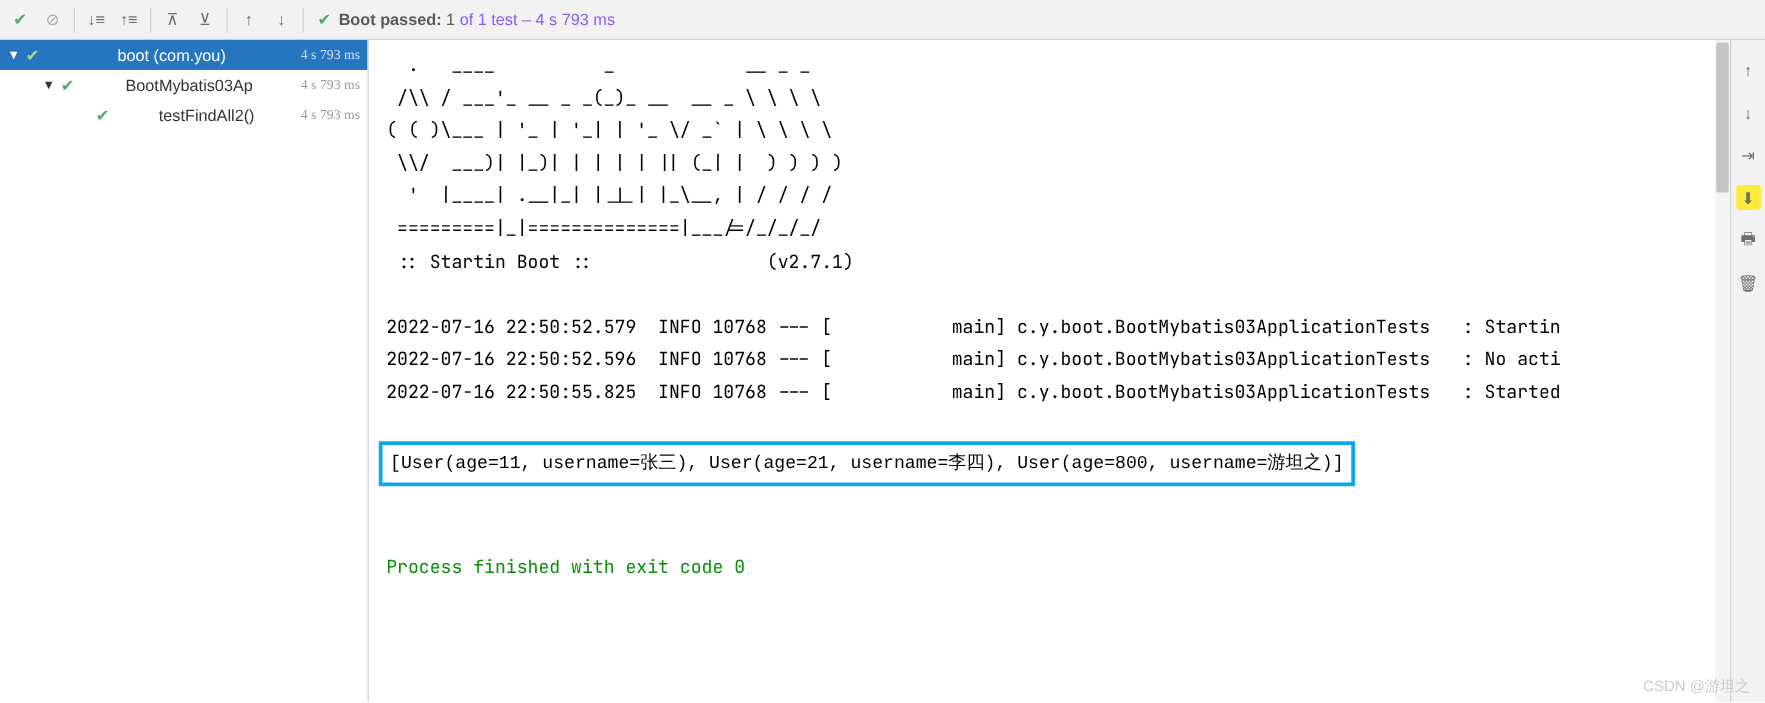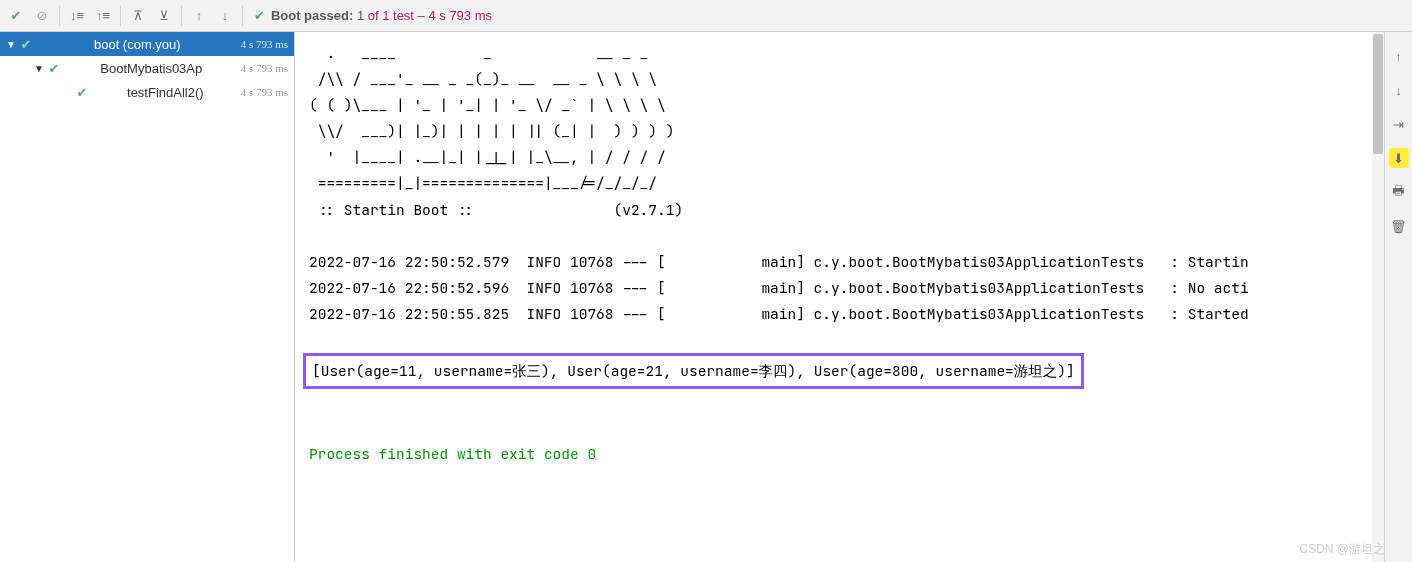--- a/index.html
+++ b/index.html
@@ -40,21 +40,21 @@
     }
     .check-green { color: #59a869; }
     .stop-gray { color: #aaa; }
     .tests-status {
       display: flex;
       align-items: center;
       gap: 6px;
       margin-left: 6px;
       color: #595959;
     }
-    .tests-status .count { color: #be185d; }
+    .tests-status .count { color: #8b5cf6; }
     
     .main-split {
       display: flex;
       height: calc(100% - 32px);
     }
     
     .tree-panel {
       width: 295px;
       border-right: 1px solid #d1d1d1;
       background: #fff;
@@ -96,24 +96,25 @@
       padding: 8px 0 8px 14px;
       overflow: auto;
       color: #000;
     }
     .console-panel pre {
       font-family: inherit;
       white-space: pre;
     }
     .highlight-box {
       display: inline-block;
-      border: 3px solid #8b5cf6;
+      border: 3px solid #0ea5e9;
       border-radius: 0;
       padding: 2px 6px;
       margin-left: -6px;
+      font-family: Liberation Mono, monospace;
     }
     .exit-line { color: #0a8f0a; }
     
     .right-gutter {
       position: absolute;
       right: 0;
       top: 32px;
       width: 28px;
       display: flex;
       flex-direction: column;
@@ -133,21 +134,21 @@
       color: #6e6e6e;
       cursor: pointer;
     }
     .gutter-btn.highlight {
       background: #ffeb3b;
       border-radius: 3px;
     }
     
     .watermark {
       position: absolute;
-      right: 27px;
+      right: 12px;
       bottom: 4px;
       font-size: 12px;
       color: #ccc;
       pointer-events: none;
     }
     .scrollbar-track {
       position: absolute;
       right: 28px;
       top: 32px;
       width: 12px;

